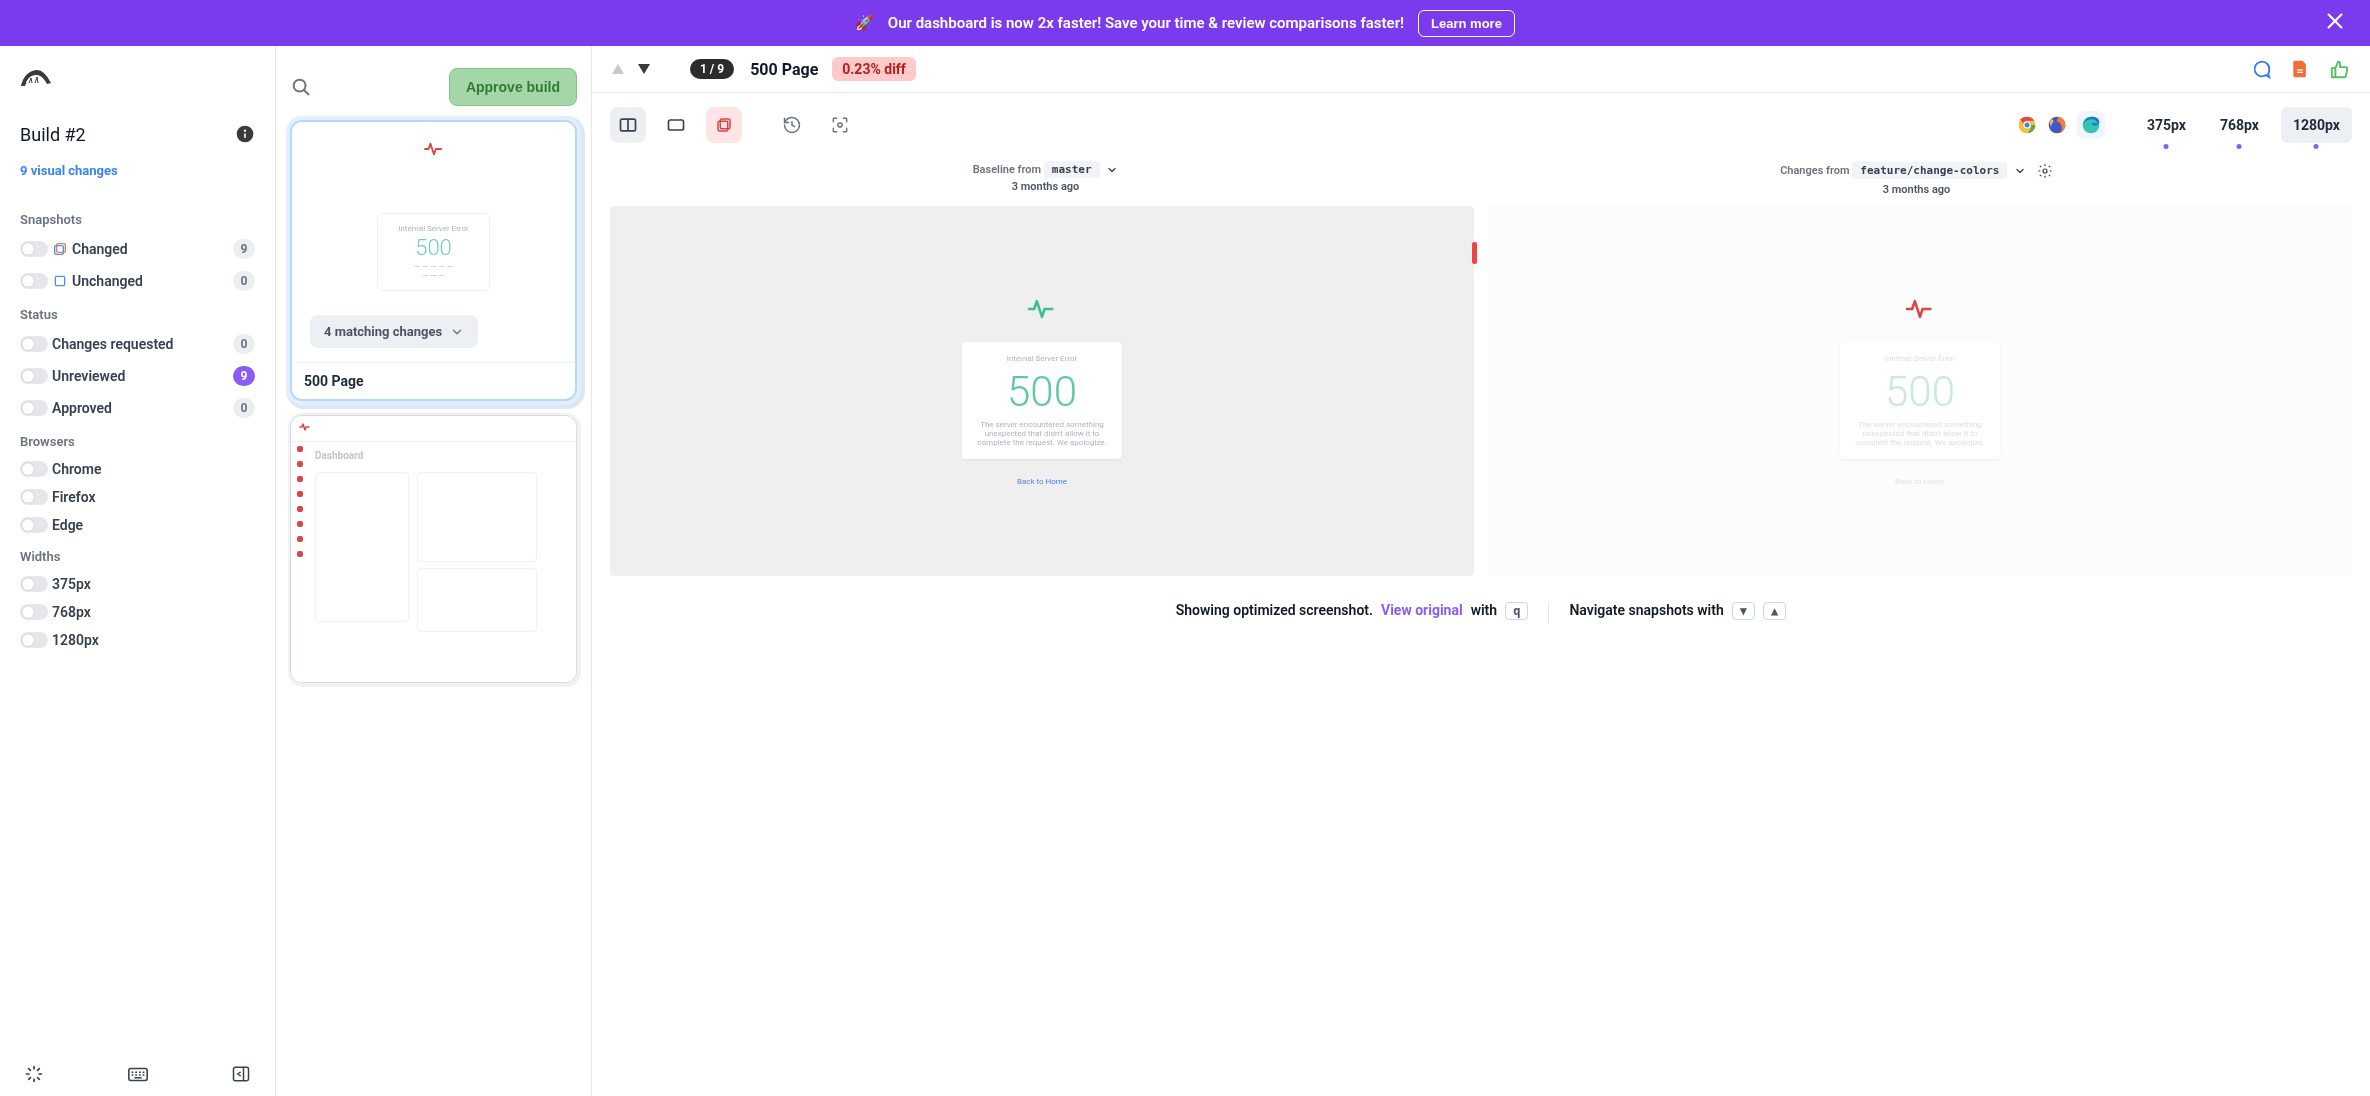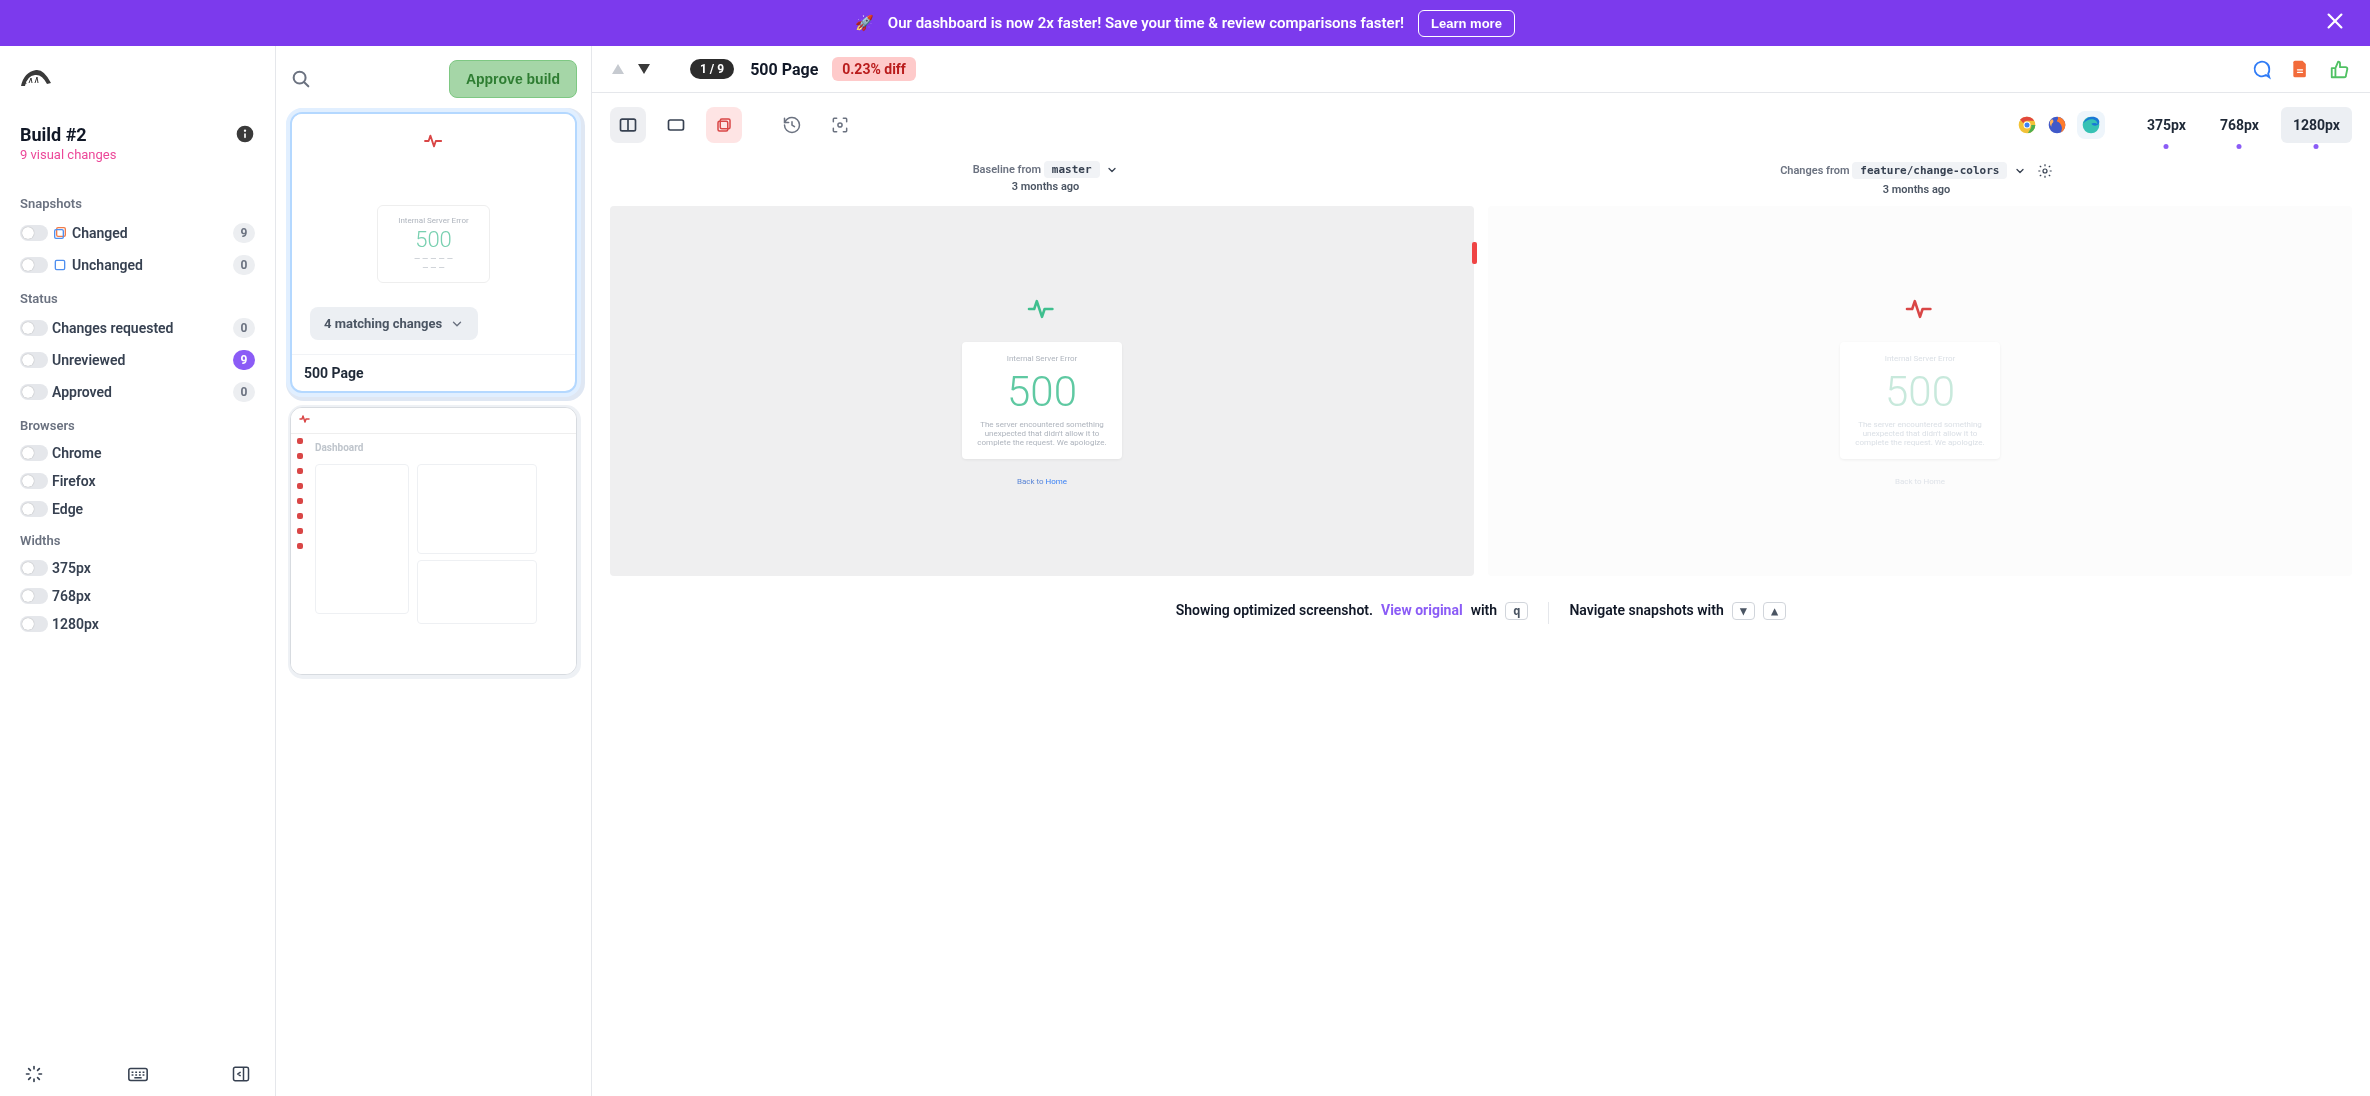--- a/index.html
+++ b/index.html
@@ -20,27 +20,27 @@
   }
   *{box-sizing:border-box}
   body{margin:0;font-family:-apple-system,BlinkMacSystemFont,"Segoe UI",Roboto,Helvetica,Arial,sans-serif;color:#111827;background:var(--bg)}
   
   .banner{background:var(--purple);color:#fff;height:46px;display:flex;align-items:center;justify-content:center;gap:14px;position:relative;font-size:15px;font-weight:600}
   .banner .learn{border:1.5px solid #fff;border-radius:6px;padding:5px 12px;font-size:13px;background:transparent;color:#fff;font-weight:600}
   .banner .close{position:absolute;right:24px;top:10px}
   
   .app{display:flex;height:1050px}
   .sidebar{width:276px;border-right:1px solid var(--border);display:flex;flex-direction:column;padding:20px 20px 0}
-  .midcol{width:316px;border-right:1px solid var(--border);padding:14px 14px;display:flex;flex-direction:column;gap:14px}
+  .midcol{width:316px;border-right:1px solid var(--border);padding:22px 14px;display:flex;flex-direction:column;gap:14px}
   .main{flex:1;display:flex;flex-direction:column}
   
   .logo{margin-bottom:32px}
   .build-head{display:flex;justify-content:space-between;align-items:flex-start;margin-bottom:24px}
-  .build-head h1{margin:0;font-size:18px;font-weight:700}
-  .build-head .sub{color:#ec4899;font-size:13px;font-weight:400;margin-top:2px}
+  .build-head h1{margin:0;font-size:18px;font-weight:400}
+  .build-head .sub{color:#3b82f6;font-size:13px;font-weight:700;margin-top:18px}
   .sec-label{color:var(--muted);font-size:13px;font-weight:600;margin:10px 0 6px}
   .filter-row{display:flex;align-items:center;gap:4px;padding:6px 0;font-size:14px;font-weight:600;color:#374151}
   .filter-row .count{margin-left:auto;background:var(--badgebg);color:#6b7280;border-radius:999px;min-width:22px;height:20px;font-size:12px;display:inline-flex;align-items:center;justify-content:center;padding:0 7px;font-weight:700}
   .filter-row .count.active{background:var(--purple2);color:#fff}
   .toggle{width:28px;height:16px;border-radius:999px;background:#e5e7eb;position:relative;display:inline-block}
   .toggle::after{content:"";position:absolute;width:12px;height:12px;border-radius:50%;background:#fff;top:2px;left:2px;box-shadow:0 0 1px rgba(0,0,0,.4)}
   .sidebar-bottom{margin-top:auto;display:flex;justify-content:space-between;padding:12px 4px}
   
   .mid-top{display:flex;align-items:center;justify-content:space-between}
   .approve-btn{background:var(--greenbg);border:1px solid #7ec883;color:var(--green);font-weight:700;border-radius:8px;padding:10px 16px;font-size:14px}

